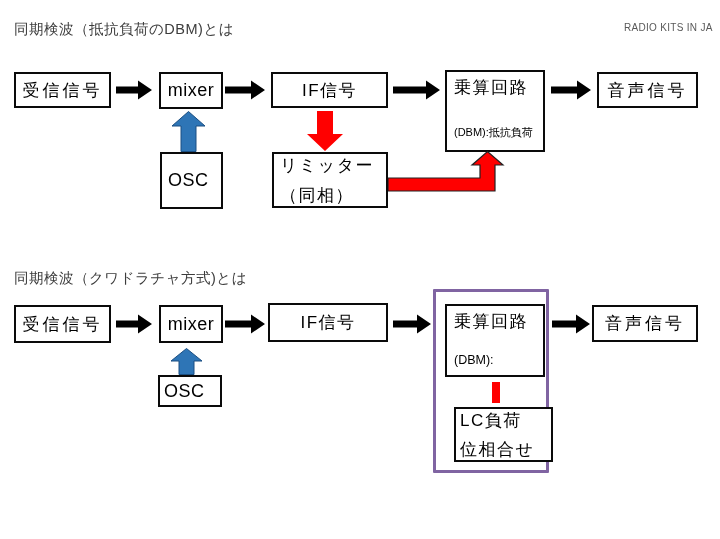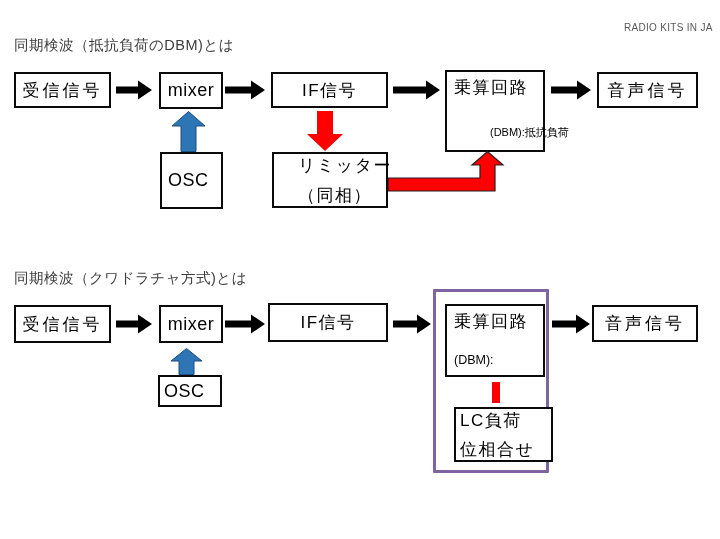--- a/index.html
+++ b/index.html
@@ -26,39 +26,39 @@
   .box .jp { letter-spacing:3px; }
   .box .jp-tight { letter-spacing:1.5px; }
   .box .latin { font-size:18px; letter-spacing:0.5px; }
   .box.align-left { justify-content:flex-start; padding-left:6px;text-align:right; }
   .box.stack {
     flex-direction:column; align-items:flex-start; justify-content:space-between;
     padding:4px 20px 10px 7px;
   }
   .box.stack2 {
     flex-direction:column; align-items:flex-start; justify-content:center;
-    padding-left:24px; gap:7px;
+    padding-left:6px; gap:7px;
   }
-  .box .sub { font-size:11px; letter-spacing:0px;margin-left:36px; }
+  .box .sub { font-size:11px; letter-spacing:0px; }
   .box .sub2 { font-size:12.5px; }
   .group-box {
     position:absolute; border:3px solid #8064a2; background:#fff;
     box-sizing:border-box; border-radius:1px;
   }
   svg.arrow { position:absolute; display:block; }
   .red-connector {
     position:absolute; background:#ff0000;
   }
 </style>
 </head>
 <body>
 
 <div class="stage">
 
-  <div class="title" style="left:14px; top:36px;">同期検波（抵抗負荷のDBM)とは</div>
+  <div class="title" style="left:14px; top:20px;">同期検波（抵抗負荷のDBM)とは</div>
 
   <div class="watermark" style="left:592px; top:22px;">RADIO KITS IN JA</div>
 
   <div class="box" style="left:14px; top:72px; width:97px; height:36px;">
     <span class="jp">受信信号</span>
   </div>
 
   <svg class="arrow" style="left:116px; top:80px;" width="36" height="20">
     <polygon points="0,6.5 22,6.5 22,0.5 36,10 22,19.5 22,13.5 0,13.5" fill="#000000"></polygon>
   </svg>

